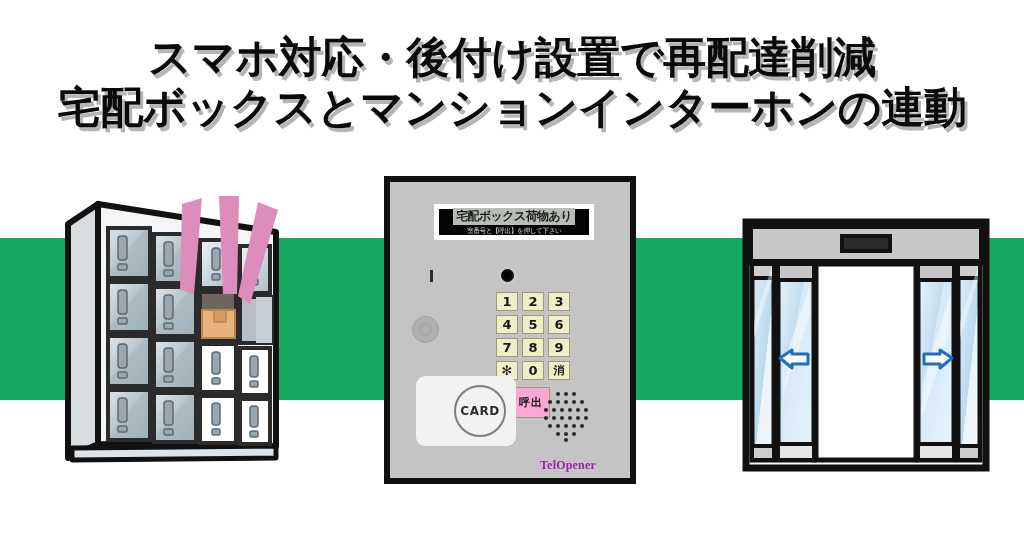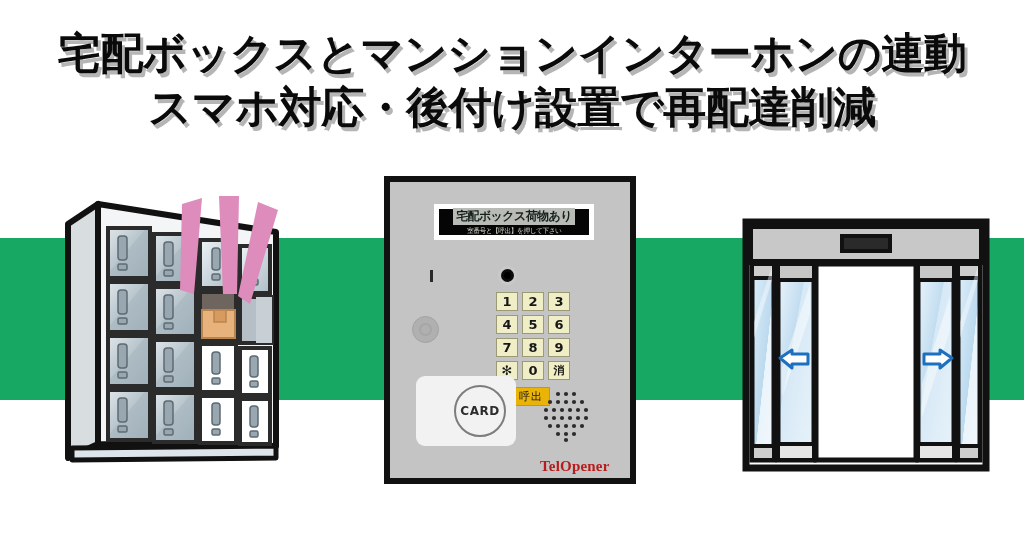--- a/index.html
+++ b/index.html
@@ -129,27 +129,27 @@
     display:flex;align-items:center;justify-content:center;
     font-family:"DejaVu Sans","Liberation Sans",sans-serif;
     font-size:13px;
     font-weight:bold;
     color:#171717;
     line-height:1;
   }
   .key.cjk{font-size:11px;}
   .call-key{
     position:absolute;left:122px;top:205px;
-    width:38px;height:19px;
-    background:#eab308;
+    width:38px;height:31px;
+    background:#f9a8d4;
     border:1px solid #9c9a74;
     box-sizing:border-box;
     display:flex;align-items:center;justify-content:center;
     font-family:"DejaVu Sans","Liberation Sans",sans-serif;
-    font-size:11px;font-weight:normal;color:#171717;
+    font-size:11px;font-weight:bold;color:#171717;
     letter-spacing:1px;
   }
 
   .card-reader{
     position:absolute;left:26px;top:194px;
     width:72px;height:70px;
     background:#f2f2f2;
     border-radius:9px;
     display:flex;align-items:center;justify-content:center;padding-left:28px;
   }
@@ -164,40 +164,40 @@
 
   .speaker{
     position:absolute;left:146px;top:206px;width:58px;height:58px;
   }
   .speaker svg{display:block;}
 
   .brand{
     position:absolute;left:150px;top:276px;
     font-family:"Liberation Serif","DejaVu Serif",serif;
     font-weight:bold;
-    font-size:15px;
-    color:#b91c1c;
+    font-size:12px;
+    color:#a21caf;
     letter-spacing:0.2px;
     white-space:nowrap;
   }
 
   
   .autodoor{position:absolute;left:742px;top:218px;width:248px;height:254px;}
   .autodoor svg{display:block;width:248px;height:254px;}
 </style>
 </head>
 <body>
 
 <div id="stage">
 
   <div class="green-band"></div>
 
   <div class="headline">
+    <span class="ln ln2">スマホ対応・後付け設置で再配達削減</span>
     <span class="ln ln1">宅配ボックスとマンションインターホンの連動</span>
-    <span class="ln ln2">スマホ対応・後付け設置で再配達削減</span>
   </div>
 
   <div class="locker">
     <svg viewBox="0 0 250 270" xmlns="http://www.w3.org/2000/svg">
       <defs>
         <linearGradient id="doorG" x1="0" y1="0" x2="1" y2="1">
           <stop offset="0%" stop-color="#dfe6ea"></stop>
           <stop offset="45%" stop-color="#b9c6cd"></stop>
           <stop offset="46%" stop-color="#aebcc4"></stop>
           <stop offset="100%" stop-color="#9fb0ba"></stop>

